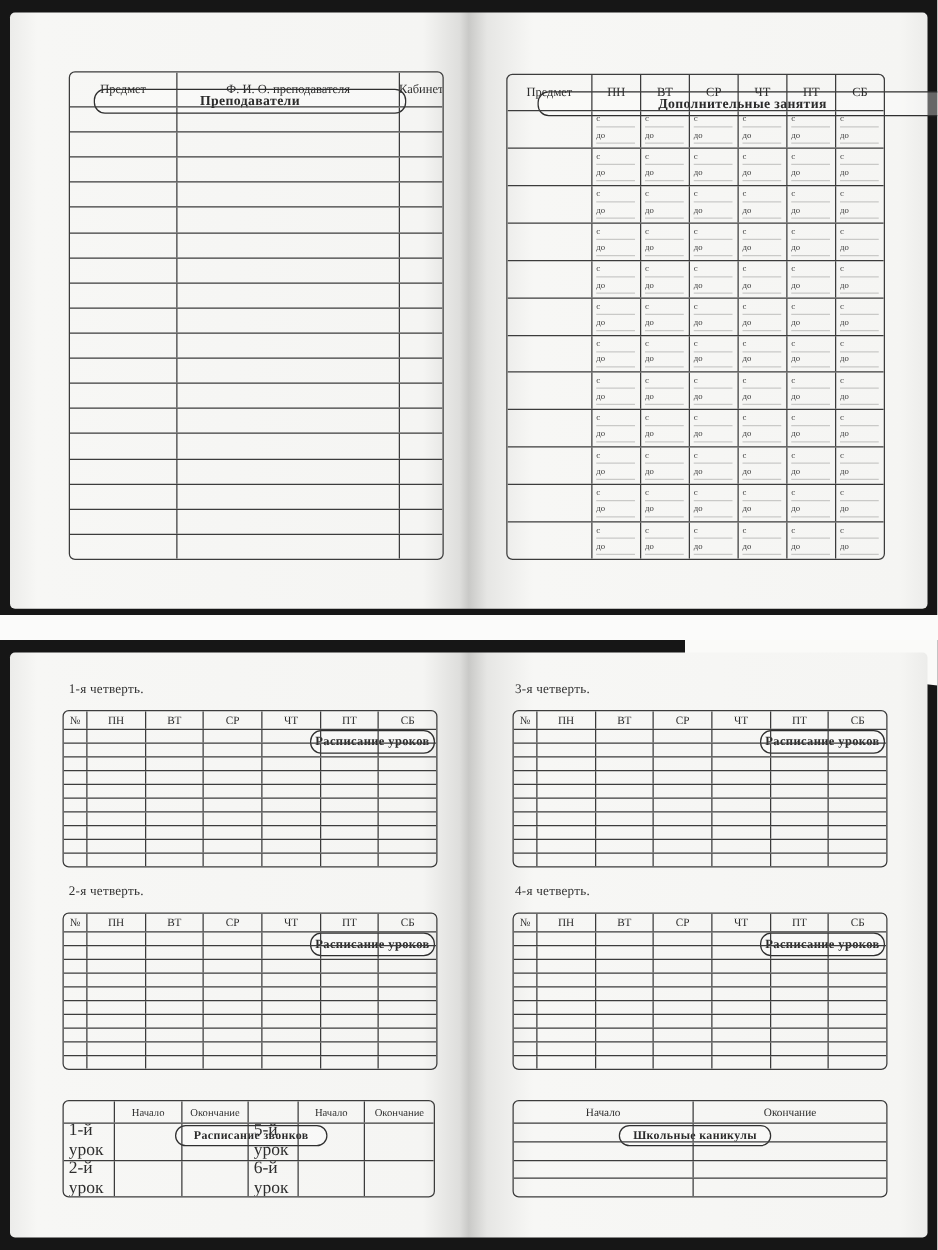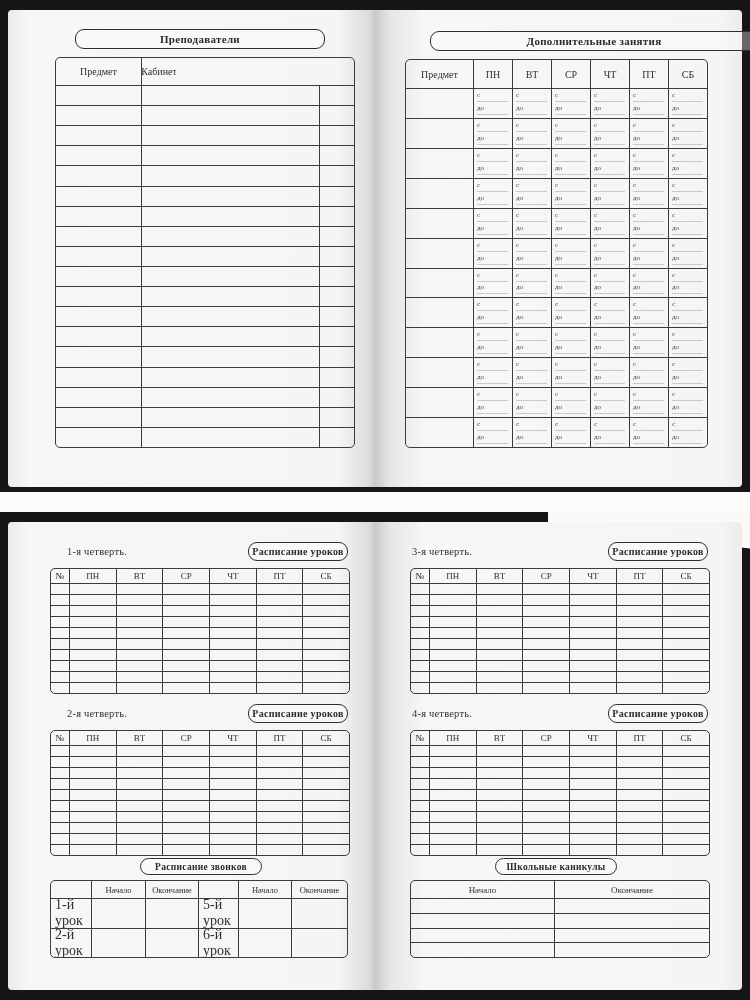--- a/index.html
+++ b/index.html
@@ -20,34 +20,34 @@
   #photo-top .spread{top:10px;height:477px}
   #photo-bottom .spread{top:10px;height:468px}
   .corner-wedge{
     position:absolute;left:548px;top:0;width:202px;height:52px;background:#fafaf8;
     clip-path:polygon(0 0,100% 0,100% 70%,0 26%);
   }
   
   .badge{
     position:absolute;border:1.5px solid #2f2f2f;border-radius:9px;
     display:flex;align-items:center;justify-content:center;
-    font-weight:bold;letter-spacing:.3px;background:rgba(255,255,255,.35);
+    font-weight:bold;letter-spacing:.3px;background:rgba(255,255,255,.35);margin-top:42px;
   }
   #teachers-badge{left:67px;top:19px;width:250px;height:20px;font-size:11px}
   #extra-badge{left:422px;top:21px;width:328px;height:20px;font-size:11px}
   #q1-badge,#q2-badge{left:240px;width:100px;height:19px;font-size:10px}
   #q3-badge,#q4-badge{left:600px;width:100px;height:19px;font-size:10px}
   #q1-badge,#q3-badge{top:20px}
   #q2-badge,#q4-badge{top:182px}
   #bells-badge{left:132px;top:336px;width:122px;height:17px;font-size:9.5px}
   #holidays-badge{left:487px;top:336px;width:122px;height:17px;font-size:9.5px}
   .qlabel{position:absolute;font-size:10.5px;letter-spacing:.2px;color:#333}
   #q1-label,#q3-label{top:24px}
   #q2-label,#q4-label{top:186px}
-  #q1-label,#q2-label{left:59px}
+  #q1-label,#q2-label{left:47px}
   #q3-label,#q4-label{left:404px}
   
   .tbl{
     position:absolute;border:1.5px solid #3c3c3c;border-radius:5px;overflow:hidden;
     display:flex;flex-direction:column;
   }
   .trow{display:flex;min-height:0}
   .trow + .trow{border-top:1px solid #3c3c3c}
   .tcell{position:relative;min-width:0;overflow:hidden}
   .tcell + .tcell{border-left:1px solid #3c3c3c}
@@ -92,20 +92,21 @@
 
 <div class="photo" id="photo-top">
   <div class="spread">
 
     <div class="badge" id="teachers-badge">
       <span>Преподаватели</span>
     </div>
     <div class="tbl" id="teachers-table">
         <div class="trow hr27">
           <div class="tcell hc cw85">Предмет</div>
+          <div class="tcell hc gr">Ф. И. О. преподавателя</div>
           <div class="tcell hc cw35">Кабинет</div>
         </div>
         <div class="trow gr">
           <div class="tcell cw85"></div>
           <div class="tcell gr"></div>
           <div class="tcell cw35"></div>
         </div>
         <div class="trow gr">
           <div class="tcell cw85"></div>
           <div class="tcell gr"></div>

